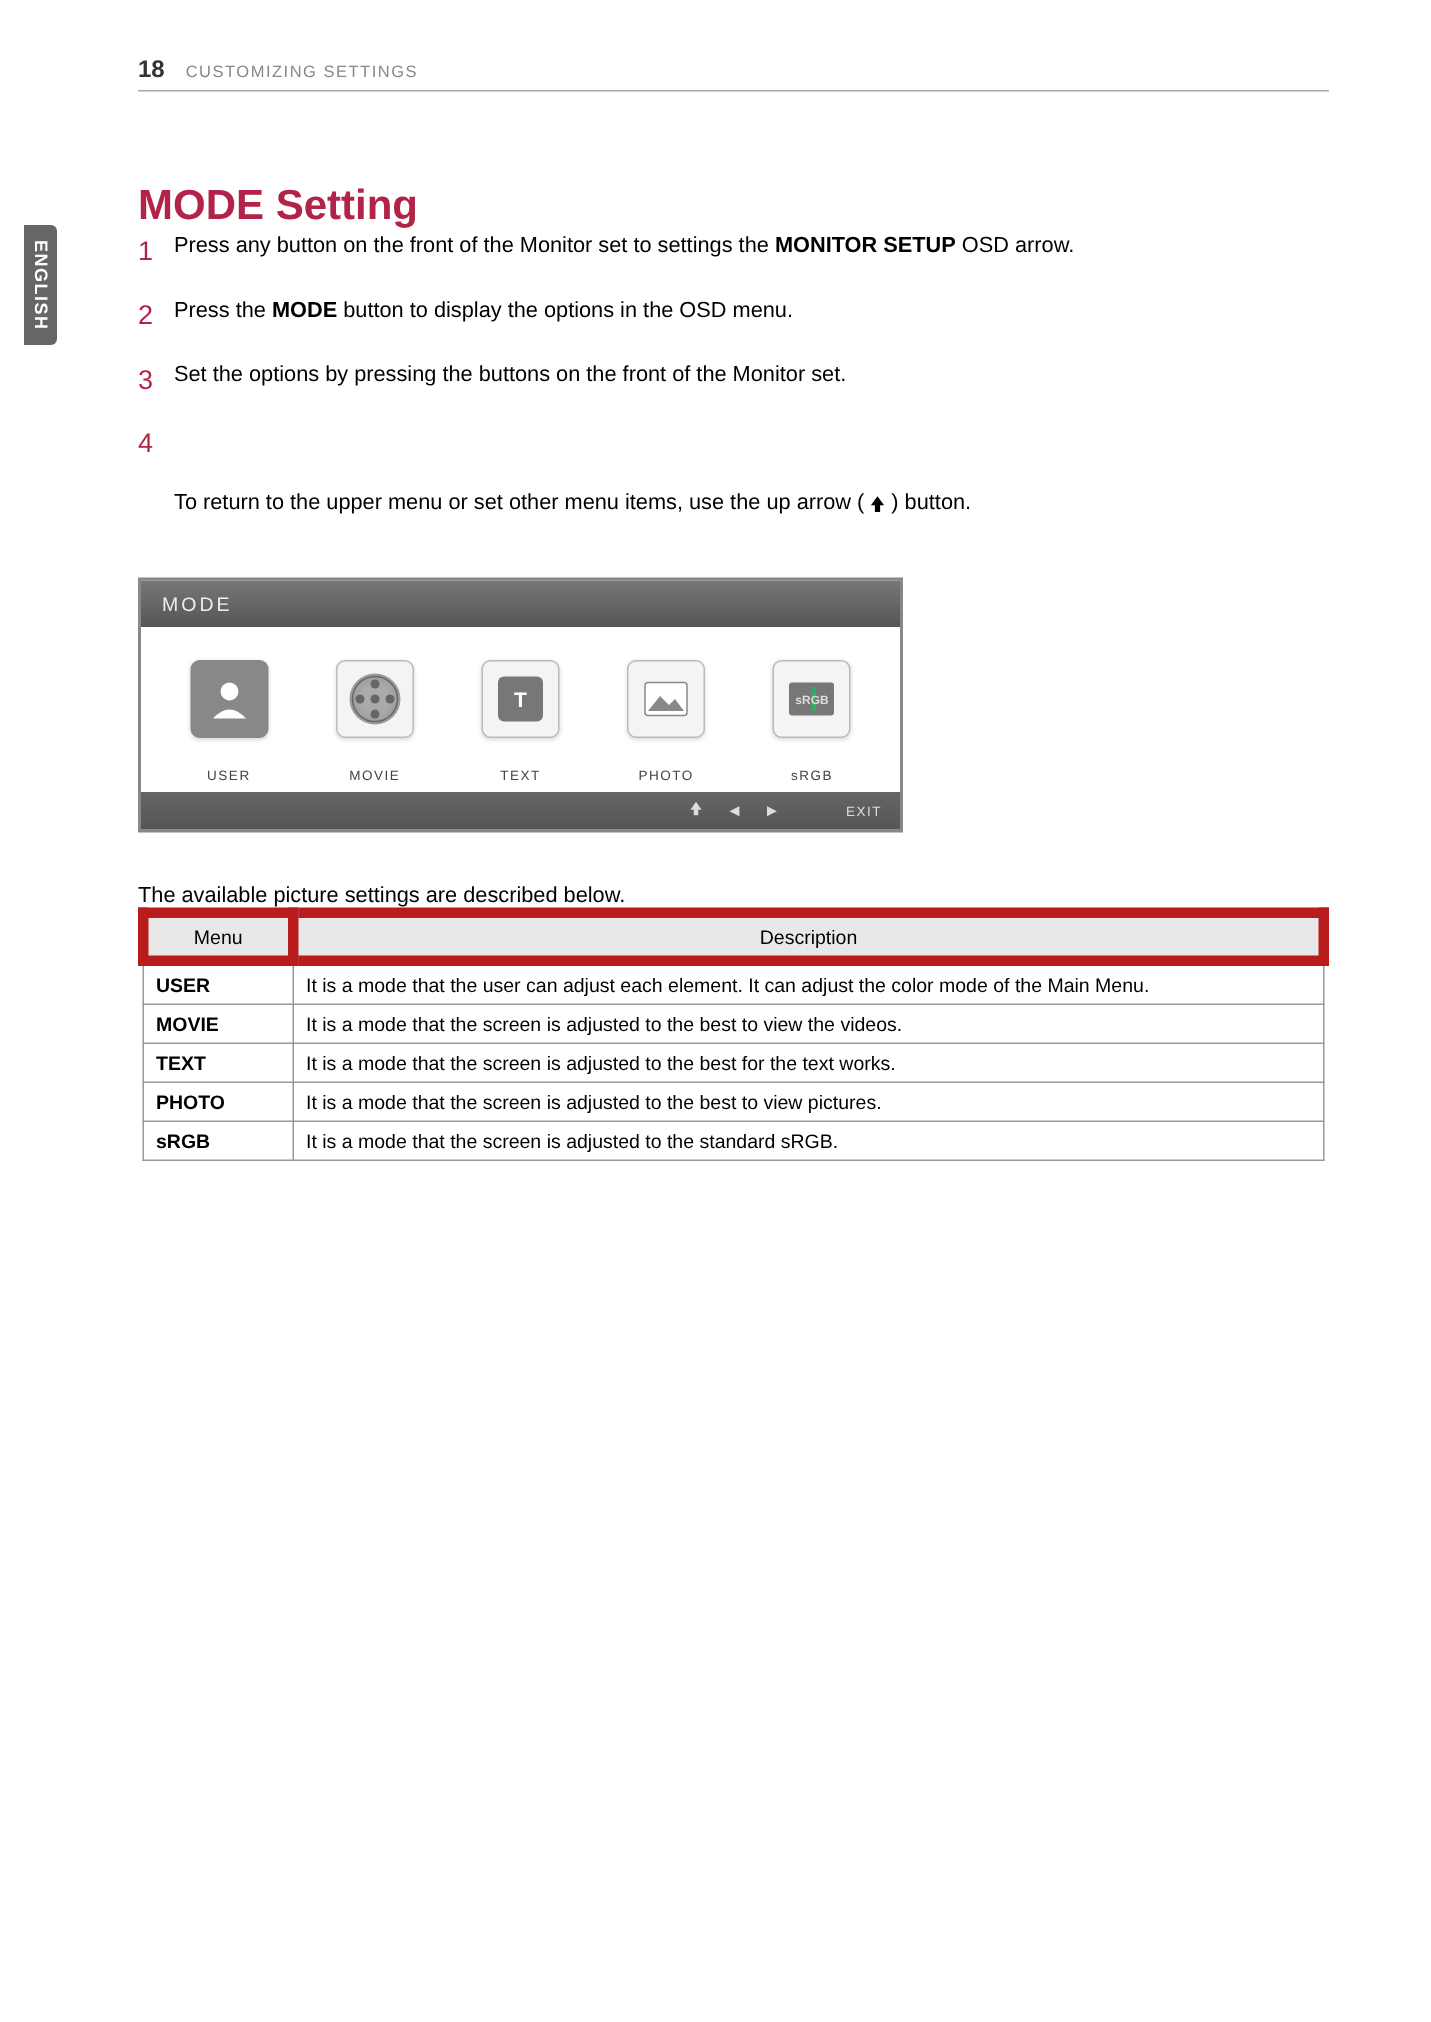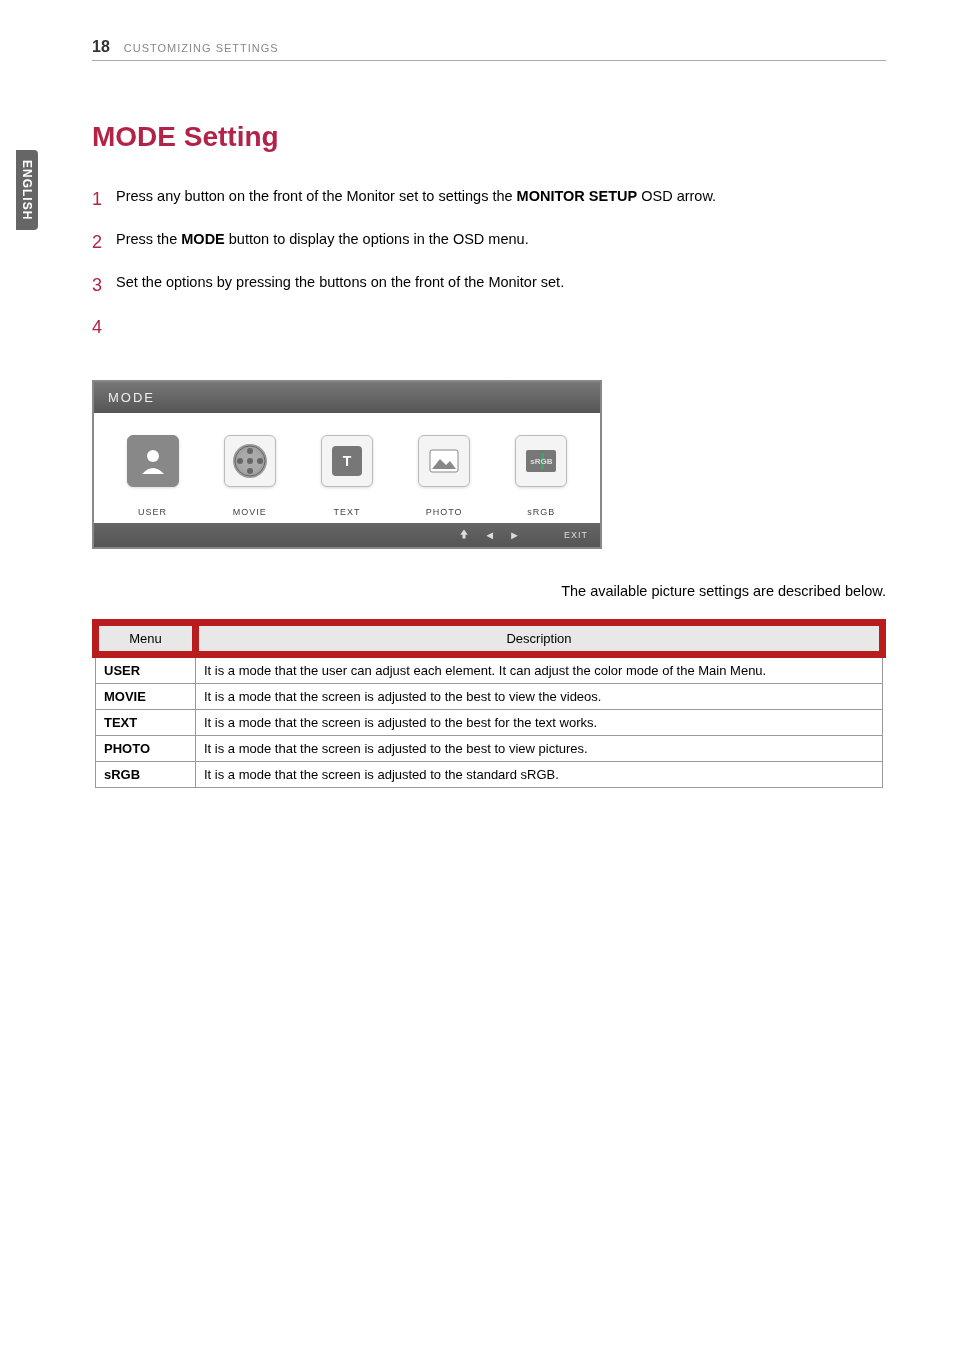--- a/index.html
+++ b/index.html
@@ -44,21 +44,20 @@
     padding: 10px 4px;
     writing-mode: vertical-rl;
     text-orientation: mixed;
     font-weight: bold;
     border-radius: 0 4px 4px 0;
   }
   h1.heading {
     color: #b22447;
     font-size: 28px;
     font-weight: bold;
-    margin-bottom: 32px;
   }
   .steps {
     margin-bottom: 38px;
   }
   .step {
     display: flex;
     margin-bottom: 14px;
     line-height: 1.6;
   }
   .step-num {
@@ -134,22 +133,20 @@
     display: flex;
     justify-content: flex-end;
     align-items: center;
     padding: 5px 12px;
     gap: 14px;
   }
   .nav-icon { color: #ddd; font-size: 11px; }
   .exit-label { color: #ddd; font-size: 9px; letter-spacing: 1px; margin-left: 30px; }
   .desc-intro {
     font-size: 14.5px;
-    margin-bottom: 20px;
-    text-align: right;
   }
   table.settings {
     width: 100%;
     border-collapse: collapse;
     font-size: 13px;
   }
   table.settings th {
     background: #e8e8e8;
     border: 7px solid #b91c1c;
     padding: 5px 8px;
@@ -210,20 +207,27 @@
       </span>
     </div>
     <div class="step">
       <span class="step-num">3</span>
       <span class="step-text">
         <span>Set the options by pressing the buttons on the front of the Monitor set.</span><span class="bold"></span><span></span>
       </span>
     </div>
     <div class="step">
       <span class="step-num">4</span>
+    </div>
+    <div class="subline">
+      <span>To return to the upper menu or set other menu items, use the up arrow (</span>
+      <svg class="up-icon" viewBox="0 0 16 16">
+          <path d="M8 2 L13 9 L10 9 L10 14 L6 14 L6 9 L3 9 Z" fill="#000"></path>
+        </svg>
+      <span>) button.</span>
     </div>
   </div>
 
   <div class="osd">
     <div class="osd-title">MODE</div>
     <div class="osd-icons">
       <div class="osd-item">
         <div class="icon-box selected">
           <svg width="30" height="30" viewBox="0 0 30 30">
               <circle cx="15" cy="10" r="6" fill="#fff"></circle>

